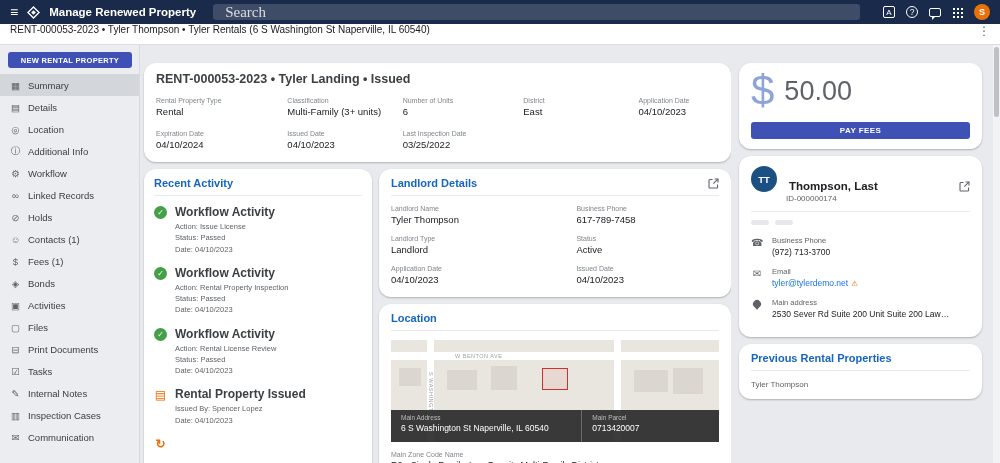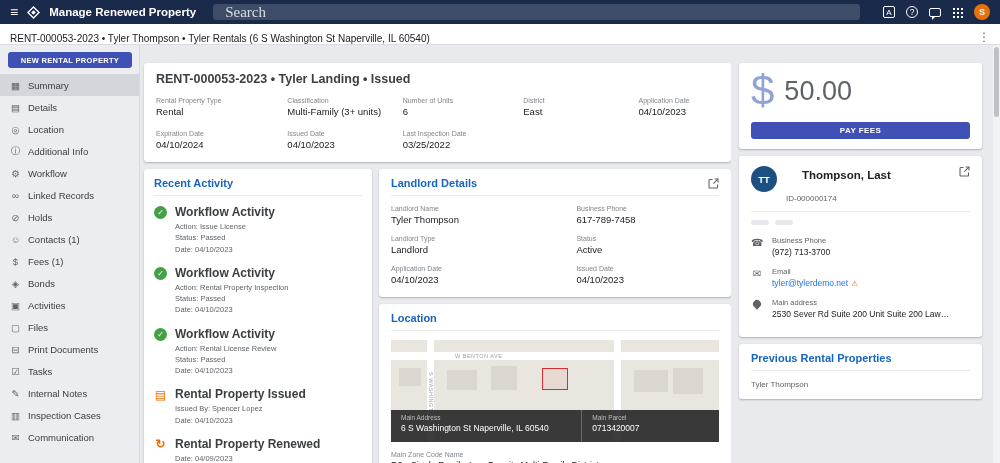--- a/index.html
+++ b/index.html
@@ -14,31 +14,31 @@
 .searchbox input{background:transparent;border:0;outline:0;color:#fff;font-size:15px;padding:0 12px;width:100%;font-family:Liberation Serif, serif}
 .searchbox input::placeholder{color:rgba(255,255,255,.8)}
 .tb-right{margin-left:14px;display:flex;align-items:center;gap:11px}
 .translate{color:#fff;font-size:8px;border:1px solid #fff;border-radius:2px;width:12px;height:12px;display:flex;align-items:center;justify-content:center;cursor:pointer}
 .help{color:#fff;font-size:8.5px;border:1px solid #fff;border-radius:50%;width:12px;height:12px;display:flex;align-items:center;justify-content:center;cursor:pointer}
 .bubble{width:12px;height:9px;border:1px solid #fff;border-radius:2px;position:relative;cursor:pointer}
 .bubble:after{content:"";position:absolute;left:2px;bottom:-4px;border:2px solid transparent;border-top-color:#fff;border-left-color:#fff}
 .appsgrid{width:11px;height:11px;background-image:radial-gradient(#fff 1px,transparent 1.2px);background-size:4px 4px;cursor:pointer}
 .avatar-s{width:16px;height:16px;border-radius:50%;background:#e8710a;color:#fff;font-size:9px;font-weight:bold;display:flex;align-items:center;justify-content:center;cursor:pointer}
 
-.crumbbar{height:21px;background:#fff;display:flex;align-items:flex-end;padding:0 10px;font-size:10px;color:#202124;border-bottom:1px solid #dadce0;flex:none}
+.crumbbar{height:21px;background:#fff;display:flex;align-items:flex-start;padding:0 10px;font-size:10px;color:#202124;border-bottom:1px solid #dadce0;flex:none}
 .kebab{margin-left:auto;color:#5f6368;font-size:12px;cursor:pointer}
 
 .content{flex:1;display:flex;overflow:hidden}
 .sidebar{width:140px;flex:none;background:#ebedf0;border-right:1px solid #d7dade;overflow:hidden}
 .new-btn{display:block;margin:7px 8px 6px;width:124px;height:16px;background:#3f51b5;color:#fff;border:0;border-radius:3px;font-size:7.5px;font-weight:bold;letter-spacing:.3px;font-family:inherit;cursor:pointer}
 .side-item{height:22px;display:flex;align-items:center;gap:7px;padding:0 10px;font-size:9.5px;color:#3c4043;cursor:pointer;white-space:nowrap}
 .side-item.selected{background:#d3d6da}
 .side-icon{width:11px;font-size:9.5px;color:#5f6368;text-align:center;flex:none}
 .main{flex:1;padding:18px 0 0 4px;overflow:hidden;min-width:0}
-.card{background:#fff;border-radius:3px;box-shadow:0 1px 2px rgba(0,0,0,.25)}
+.card{background:#fff;border-radius:12px;box-shadow:0 1px 2px rgba(0,0,0,.25)}
 
 .header-card{padding:9px 12px 12px;margin-bottom:7px}
 .rec-title{font-size:12.5px;color:#3c4043;font-weight:bold;margin-bottom:11px}
 .field-grid{display:grid;grid-template-columns:1.15fr 1fr 1.05fr 1fr .75fr;row-gap:13px;column-gap:8px}
 .f-label{font-size:7px;color:#80868b;margin-bottom:2px}
 .f-value{font-size:9.5px;color:#202124}
 
 .cols{display:flex;gap:7px;align-items:stretch}
 .activity-card{width:228px;flex:none;padding:8px 10px}
 .card-title{font-size:11px;color:#1665c0;font-weight:bold}
@@ -71,21 +71,21 @@
 .zone{padding-top:9px}
 .zone .f-value{font-size:9px}
 
 .rightcol{width:243px;flex:none;margin:18px 18px 0 8px}
 .fees-card{padding:4px 12px 10px;margin-bottom:7px}
 .fee-row{display:flex;align-items:flex-start;gap:10px}
 .fee-dollar{font-size:42px;line-height:1.15;color:#8fa3d9}
 .fee-amount{font-size:27px;color:#5f6368;margin-top:9px}
 .pay-btn{display:block;width:100%;height:17px;background:#3f51b5;color:#fff;border:0;border-radius:3px;font-size:8px;font-weight:bold;letter-spacing:.4px;margin-top:7px;font-family:inherit;cursor:pointer}
 .contact-card{padding:10px 12px 8px;margin-bottom:7px}
-.cc-head{display:flex;align-items:flex-start;gap:25px}
+.cc-head{display:flex;align-items:flex-end;gap:12px}
 .avatar-tt{width:26px;height:26px;border-radius:50%;background:#1c4f82;color:#fff;font-size:9.5px;font-weight:bold;display:flex;align-items:center;justify-content:center;flex:none}
 .cc-name{font-size:11.5px;font-weight:bold;color:#202124;margin-top:3px}
 .cc-id{font-size:8px;color:#5f6368;margin:2px 0 0 35px}
 .launch{margin-left:auto;cursor:pointer;flex:none;line-height:0}
 .cc-div{border-top:1px solid #e8eaed;margin:8px 0}
 .badges{display:flex;gap:6px;margin-bottom:11px}
 .badge{background:#e6e8eb;border-radius:9px;padding:2.5px 9px;font-size:7.5px;color:#3c4043}
 .c-field{display:flex;gap:9px;margin-bottom:10px}
 .c-icon{width:12px;flex:none;color:#5f6368;font-size:10px;text-align:center;margin-top:1px}
 .c-label{font-size:7.5px;color:#5f6368;margin-bottom:2px}
@@ -289,24 +289,20 @@
               <div class="act-item" data-icon="issued">
               <span class="act-icon">▤</span>
               <div class="act-body">
                 <div class="act-title">Rental Property Issued</div>
                 <div class="act-lines">Issued By: Spencer Lopez
 Date: 04/10/2023</div>
               </div>
             </div>
               <div class="act-item" data-icon="renewed">
               <span class="act-icon">↻</span>
-              <div class="act-body">
-                <div class="act-title">Rental Property Renewed</div>
-                <div class="act-lines">Date: 04/09/2023</div>
-              </div>
             </div>
             </div>
         </section>
 
         <div class="midcol">
 
           <section class="card landlord-card">
             <div class="card-head">
               <h2 class="card-title">Landlord Details</h2>
               <span class="launch">

